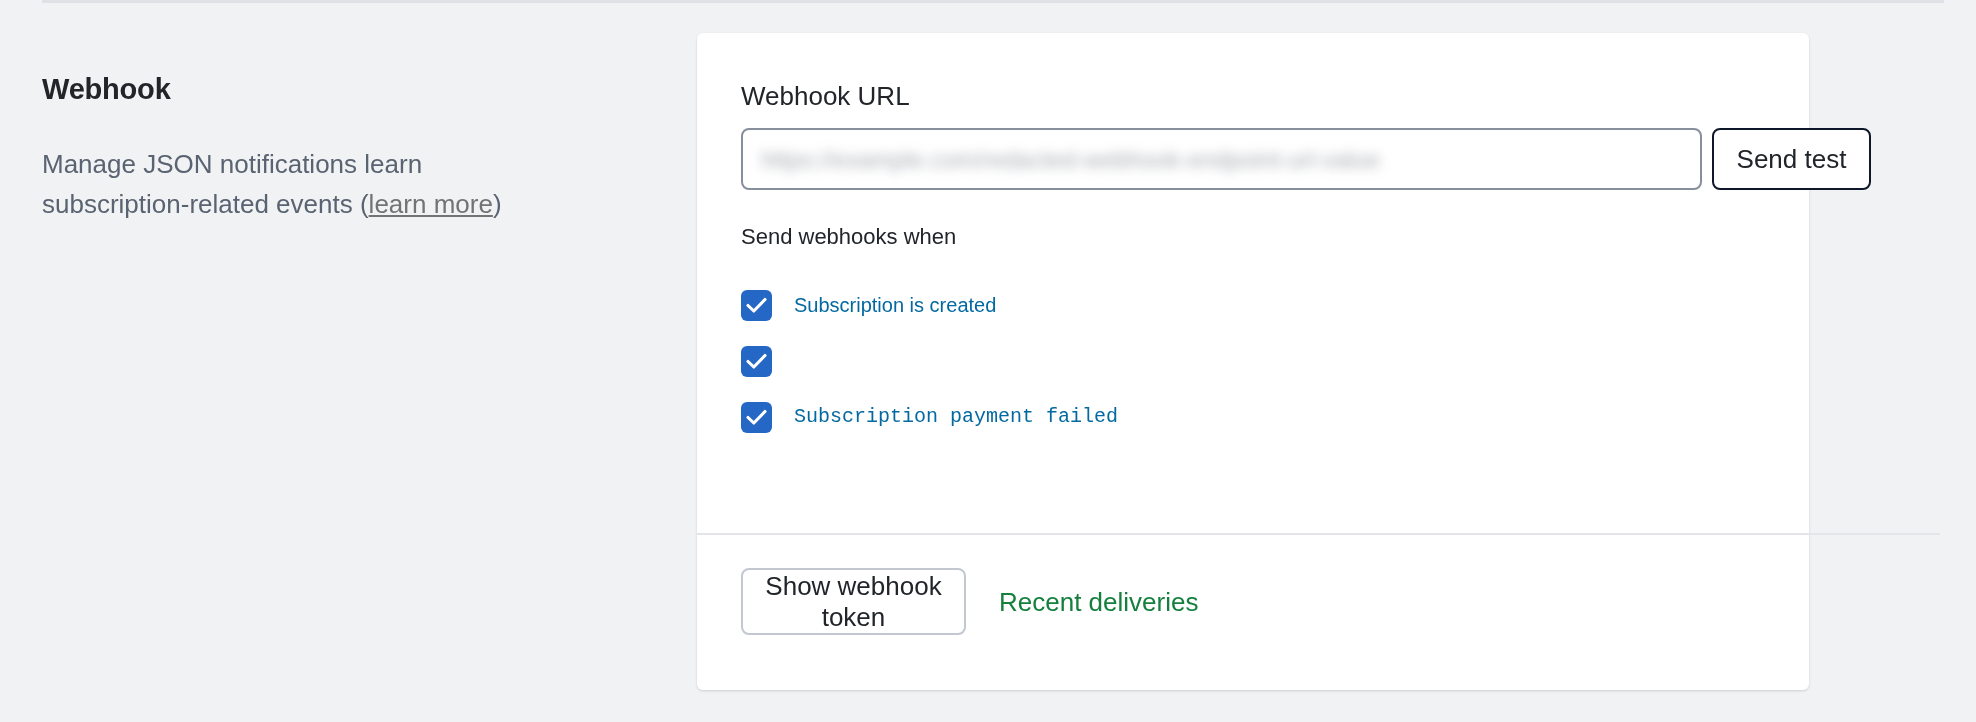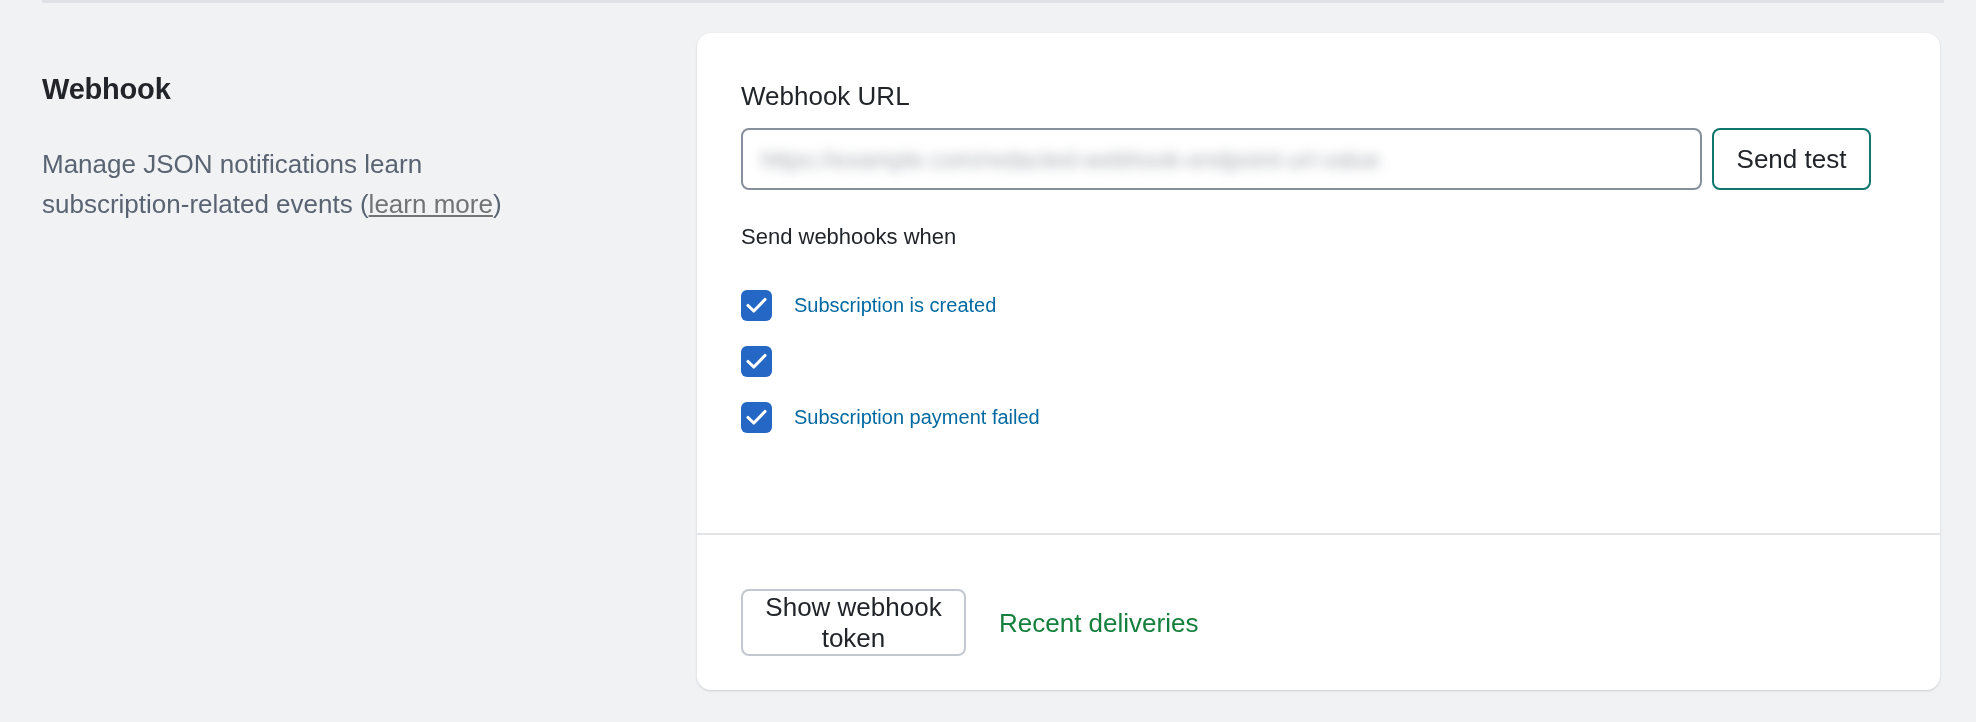--- a/index.html
+++ b/index.html
@@ -58,24 +58,24 @@
   .section-desc a {
     color: #737373;
     text-decoration: underline;
   }
 
   
   .card {
     position: absolute;
     left: 697px;
     top: 33px;
-    width: 1243px;
+    width: 1112px;
     height: 657px;
     background: #ffffff;
-    border-radius: 14px;
+    border-radius: 6px;
     box-shadow: 0 1px 3px rgba(16,24,40,0.10), 0 1px 2px rgba(16,24,40,0.06);
     box-sizing: border-box;
   }
 
   .card-body {
     padding: 48px 44px 0 44px;
   }
 
   .field-label {
     font-size: 26px;
@@ -116,21 +116,21 @@
     filter: blur(6px);
     opacity: 0.55;
     user-select: none;
   }
 
   .send-test-btn {
     flex: 0 0 auto;
     width: 159px;
     height: 62px;
     box-sizing: border-box;
-    border: 2px solid #0f766e;
+    border: 2px solid #0f172a;
     border-radius: 8px;
     background: #ffffff;
     font-family: "Liberation Sans", sans-serif;
     font-size: 26px;
     color: #212429;
     cursor: pointer;
     display: flex;
     align-items: center;
     justify-content: center;
     padding: 0;
@@ -149,21 +149,21 @@
     margin: 0;
     padding: 0;
   }
   .event-item {
     display: flex;
     align-items: center;
     height: 44px;
     margin-bottom: 12px;
     cursor: pointer;
   }
-  .event-item:last-child { margin-bottom: 0; }
+  .event-item:last-child { margin-bottom: 0; font-family: Liberation Mono, monospace; }
 
   .checkbox {
     flex: 0 0 auto;
     width: 31px;
     height: 31px;
     border-radius: 6px;
     background: #2567c4;
     position: relative;
     margin-right: 22px;
     cursor: pointer;
@@ -186,21 +186,21 @@
     position: absolute;
     left: 0;
     top: 500px;
     width: 1243px;
     height: 2px;
     background: #e3e5e9;
   }
   .card-footer {
     position: absolute;
     left: 0;
-    top: 512px;
+    top: 491px;
     width: 1243px;
     height: 155px;
     display: flex;
     align-items: center;
     padding-left: 44px;
     box-sizing: border-box;
   }
   .token-btn {
     width: 225px;
     height: 67px;

